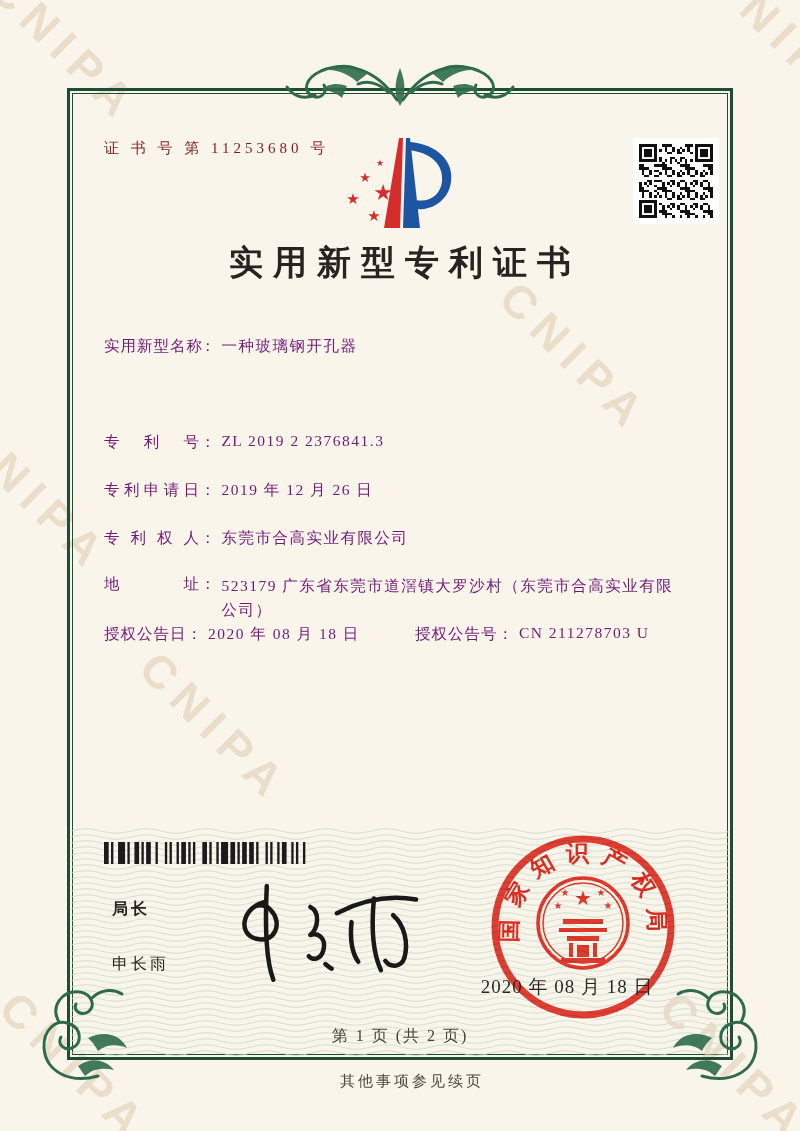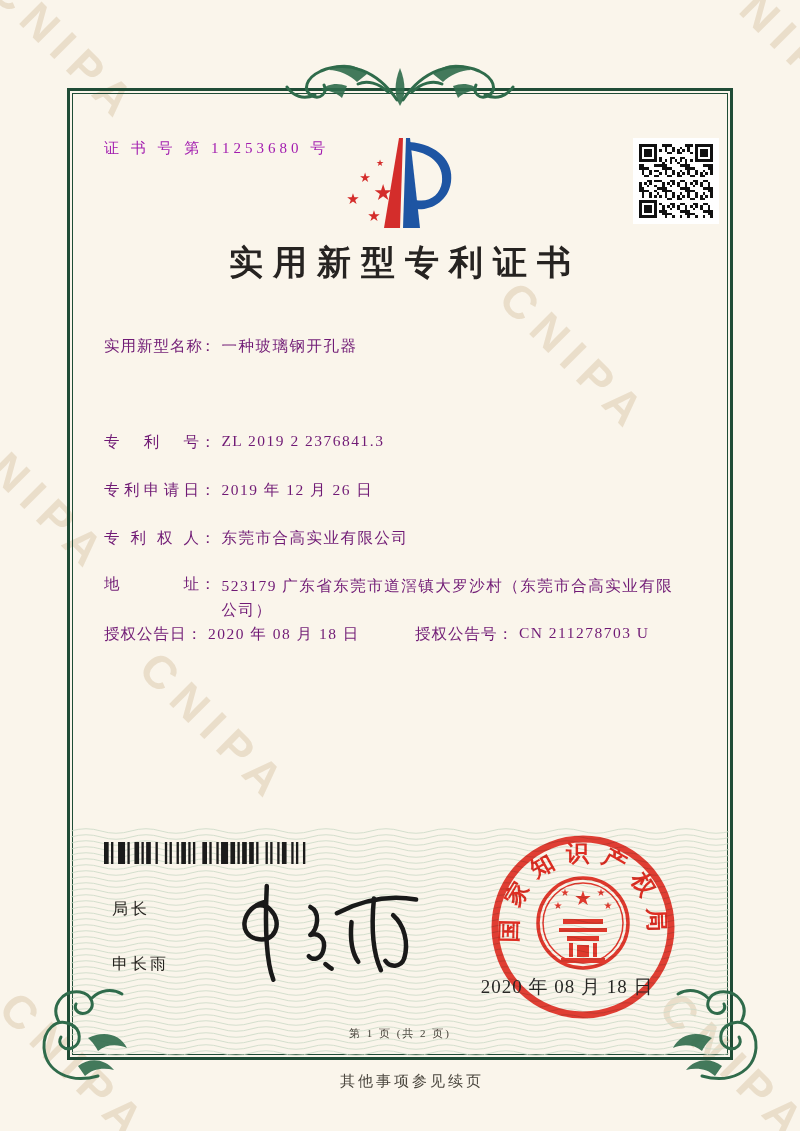--- a/index.html
+++ b/index.html
@@ -25,21 +25,21 @@
   .waves path{stroke:var(--wave-green);stroke-width:1;fill:none;opacity:.85;}
 
   .flourish path{stroke:var(--ornament-green);stroke-width:3;fill:none;stroke-linecap:round;}
   .flourish .leaf{fill:var(--ornament-green);stroke:none;opacity:.9;}
   .top-ornament{position:absolute;left:285px;top:38px;width:230px;height:72px;z-index:2;}
   .corner-fl{position:absolute;width:112px;height:112px;z-index:2;}
   .corner-left{left:28px;top:978px;}
   .corner-right{left:660px;top:978px;transform:scaleX(-1);}
 
   .cert-no{position:absolute;left:104px;top:139px;font-size:15px;letter-spacing:4px;
-           color:#a21caf;z-index:3;}
+           color:#7f1d1d;z-index:3;}
   .logo{position:absolute;left:338px;top:120px;width:140px;height:120px;z-index:3;}
   .lstar{fill:var(--logo-red);font-family:"DejaVu Sans",sans-serif;}
   .qr-box{position:absolute;left:633px;top:138px;width:86px;height:86px;background:#fff;
           padding:0;z-index:3;}
   .qr-box svg{position:absolute;left:6px;top:6px;width:74px;height:74px;}
 
   .title{position:absolute;left:67px;top:240px;width:666px;text-align:center;
          font-size:34px;font-weight:bold;letter-spacing:10px;text-indent:10px;
          color:#262321;z-index:3;}
 
@@ -52,36 +52,36 @@
   .fvalue.wrap{white-space:normal;width:452px;line-height:24px;}
   .grant-no-group{position:absolute;left:311px;top:0;text-align:right;}
 
   .paras{position:absolute;left:86px;top:652px;width:628px;z-index:3;}
   .paras p{margin:0;font-size:15.5px;line-height:26.4px;text-indent:2em;
            text-align:justify;letter-spacing:.5px;color:#35322c;}
 
   .barcode{position:absolute;left:104px;top:842px;width:206px;height:22px;z-index:3;}
   .signer{position:absolute;left:112px;z-index:3;font-family:"Liberation Sans","DejaVu Sans",sans-serif;
           font-size:16px;letter-spacing:3px;color:#26231f;}
-  .signer-title{top:899px;} .signer-name{top:934px;margin-top:20px;}
+  .signer-title{top:899px;font-weight:bold;} .signer-name{top:934px;margin-top:20px;}
   .signature{position:absolute;left:226px;top:876px;width:198px;height:108px;z-index:4;}
   .signature path{stroke:var(--signature-black);stroke-width:4.5;fill:none;
                   stroke-linecap:round;stroke-linejoin:round;}
 
   .seal{position:absolute;left:477px;top:835px;width:214px;height:194px;z-index:4;
         mix-blend-mode:multiply;opacity:.95;}
   .seal .red{fill:var(--seal-red);} .seal .ring{stroke:var(--seal-red);fill:none;}
   .seal-arc-text{font-size:23px;font-weight:bold;letter-spacing:11px;
                  font-family:"Liberation Serif",serif;}
   .seal-date{font-size:19px;letter-spacing:1px;fill:#1c1c1c;
              font-family:"Liberation Serif",serif;}
   .emblem-star{fill:var(--seal-red);font-family:"DejaVu Sans",sans-serif;}
 
   .page-info{position:absolute;left:67px;top:1026px;width:666px;text-align:center;
-             font-size:11px;letter-spacing:2px;color:#46423a;z-index:3;}
+             font-size:16px;letter-spacing:2px;color:#46423a;z-index:3;}
   .footer-note{position:absolute;left:0;top:1072px;width:800px;text-align:center;
                font-size:15px;letter-spacing:3px;color:#4a463e;z-index:3;padding-left:12px;}
 </style>
 </head>
 <body>
 
 <div class="page">
 
   <div class="wm" style="left:-30px;top:20px">CNIPA</div>
   <div class="wm" style="left:690px;top:10px">CNIPA</div>

